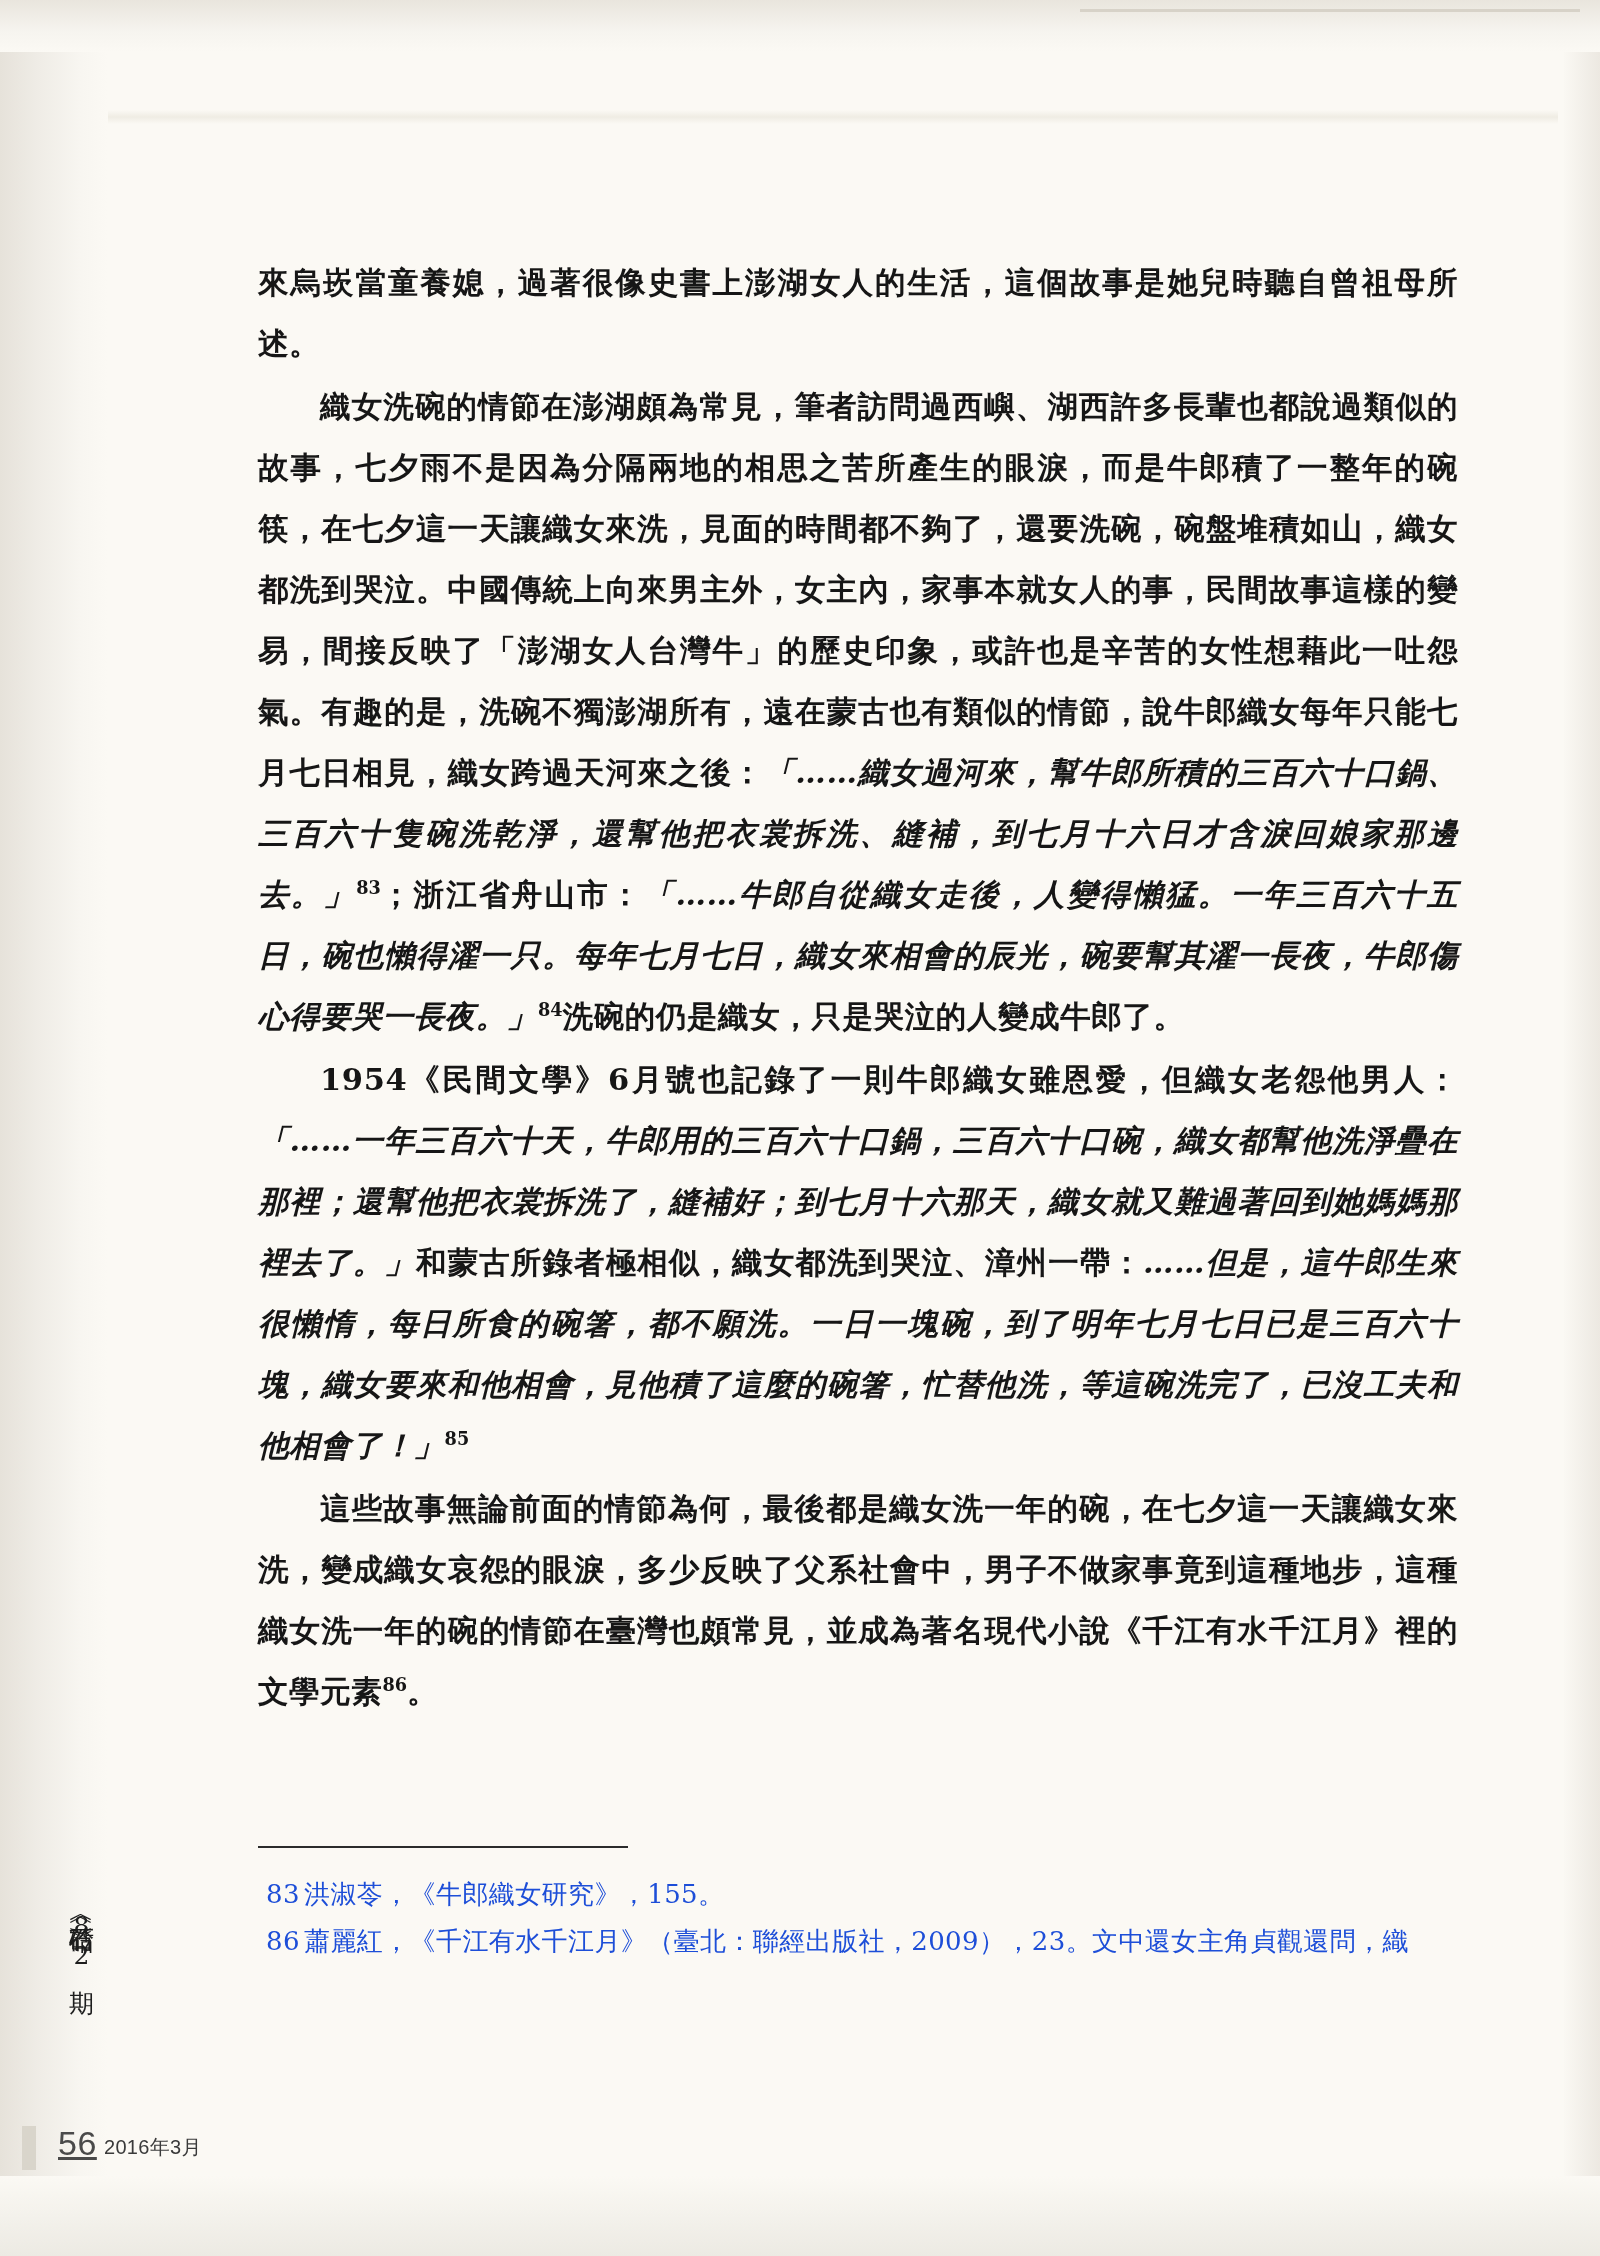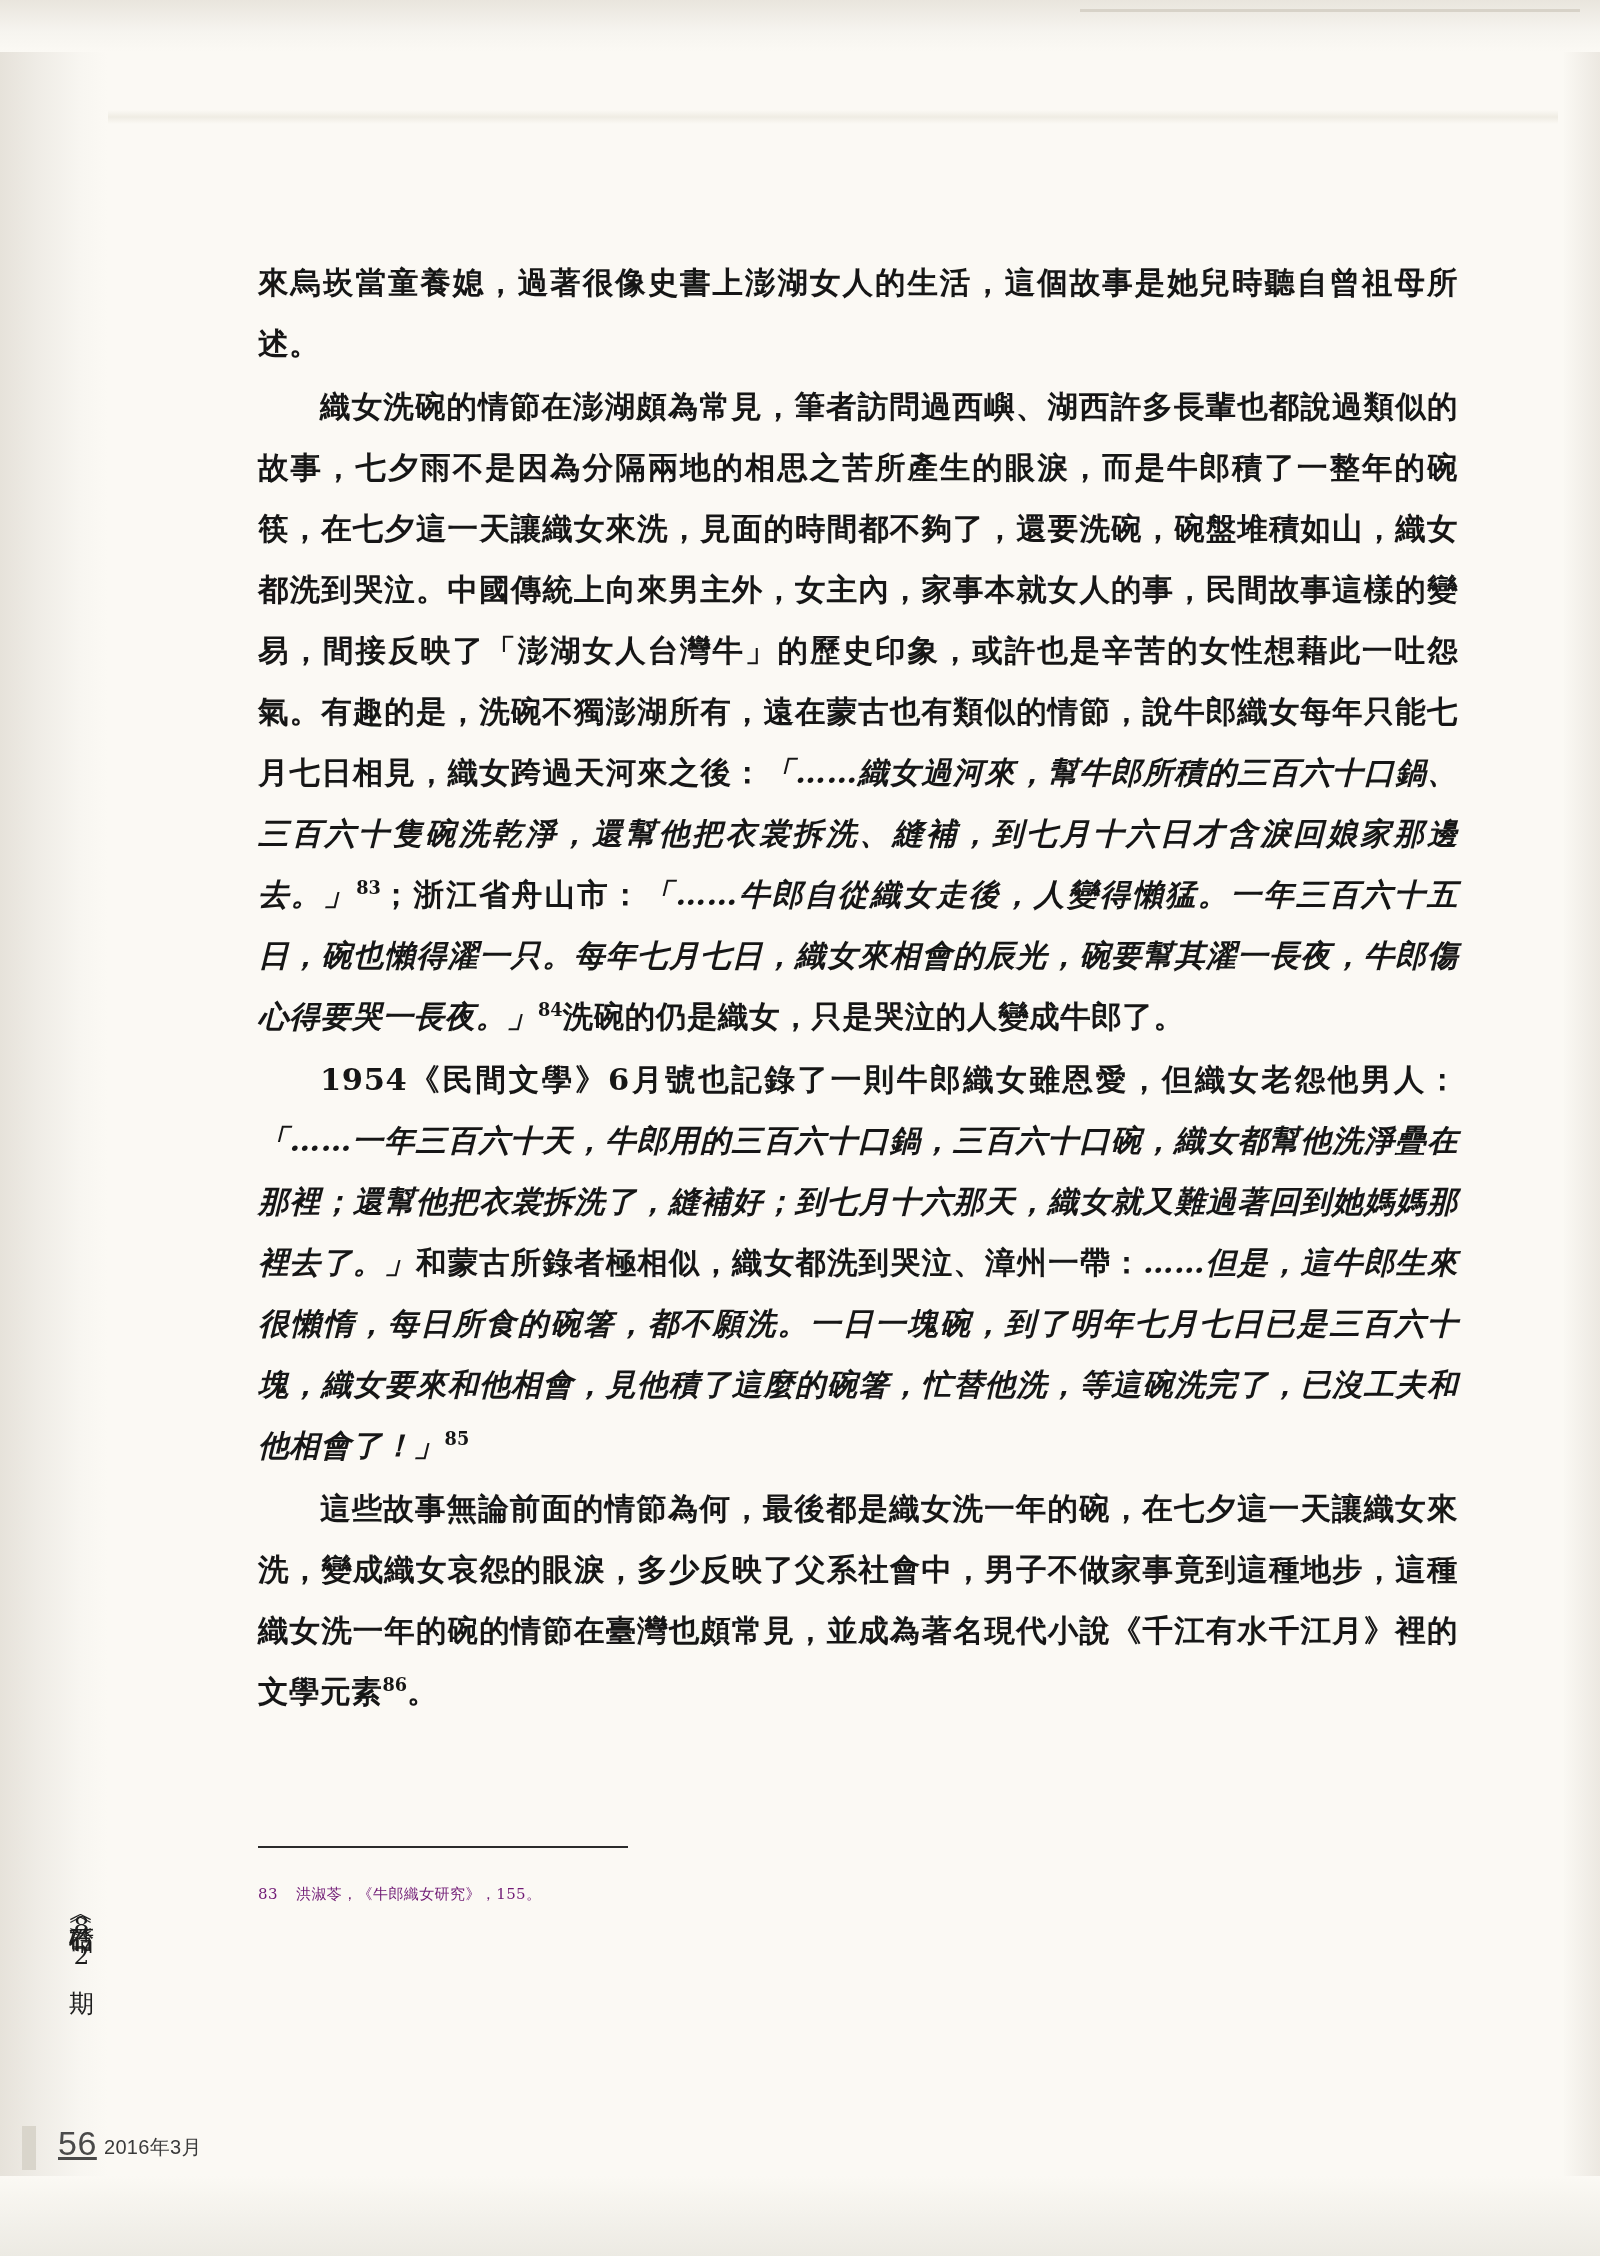--- a/index.html
+++ b/index.html
@@ -110,26 +110,27 @@
     height: 2px;
     background: #2b2b2b;
   }
   #footnotes {
     position: absolute;
     left: 258px;
     top: 1872px;
     width: 1215px;
   }
   .fn {
-    font-size: 15px;
+    font-size: 26px;
     line-height: 44px;
-    color: #701a75;
+    color: #1d4ed8;
     letter-spacing: 0.4px;
     margin-bottom: 3px;
     text-align: justify;
+    margin-left: 8px;
   }
   .fn .fn-num {
     display: inline-block;
     min-width: 38px;
   }
   .fn .fn-body {
     display: inline;
   }
   .fn-cont {
     display: block;
@@ -203,20 +204,23 @@
     <p class="para indent"><span>這些故事無論前面的情節為何，最後都是織女洗一年的碗，在七夕這一天讓織女來洗，變成織女哀怨的眼淚，多少反映了父系社會中，男子不做家事竟到這種地步，這種織女洗一年的碗的情節在臺灣也頗常見，並成為著名現代小說《千江有水千江月》裡的文學元素</span><sup>86</sup><span>。</span></p>
 
   </div>
 
   <div id="footnote-rule"></div>
 
   <div id="footnotes">
     <div class="fn">
       <span class="fn-num">83</span><span class="fn-body">洪淑苓，《牛郎織女研究》，155。</span>
     </div>
+    <div class="fn">
+      <span class="fn-num">86</span><span class="fn-body">蕭麗紅，《千江有水千江月》（臺北：聯經出版社，2009），23。文中還女主角貞觀還問，織</span>
+    </div>
   </div>
 
   <div id="running-title">《砱砧石》82期</div>
 
   <div id="folio-bar"></div>
   <div id="folio">56</div>
   <div id="folio-date">2016年3月</div>
 </div>
 
 </body></html>

